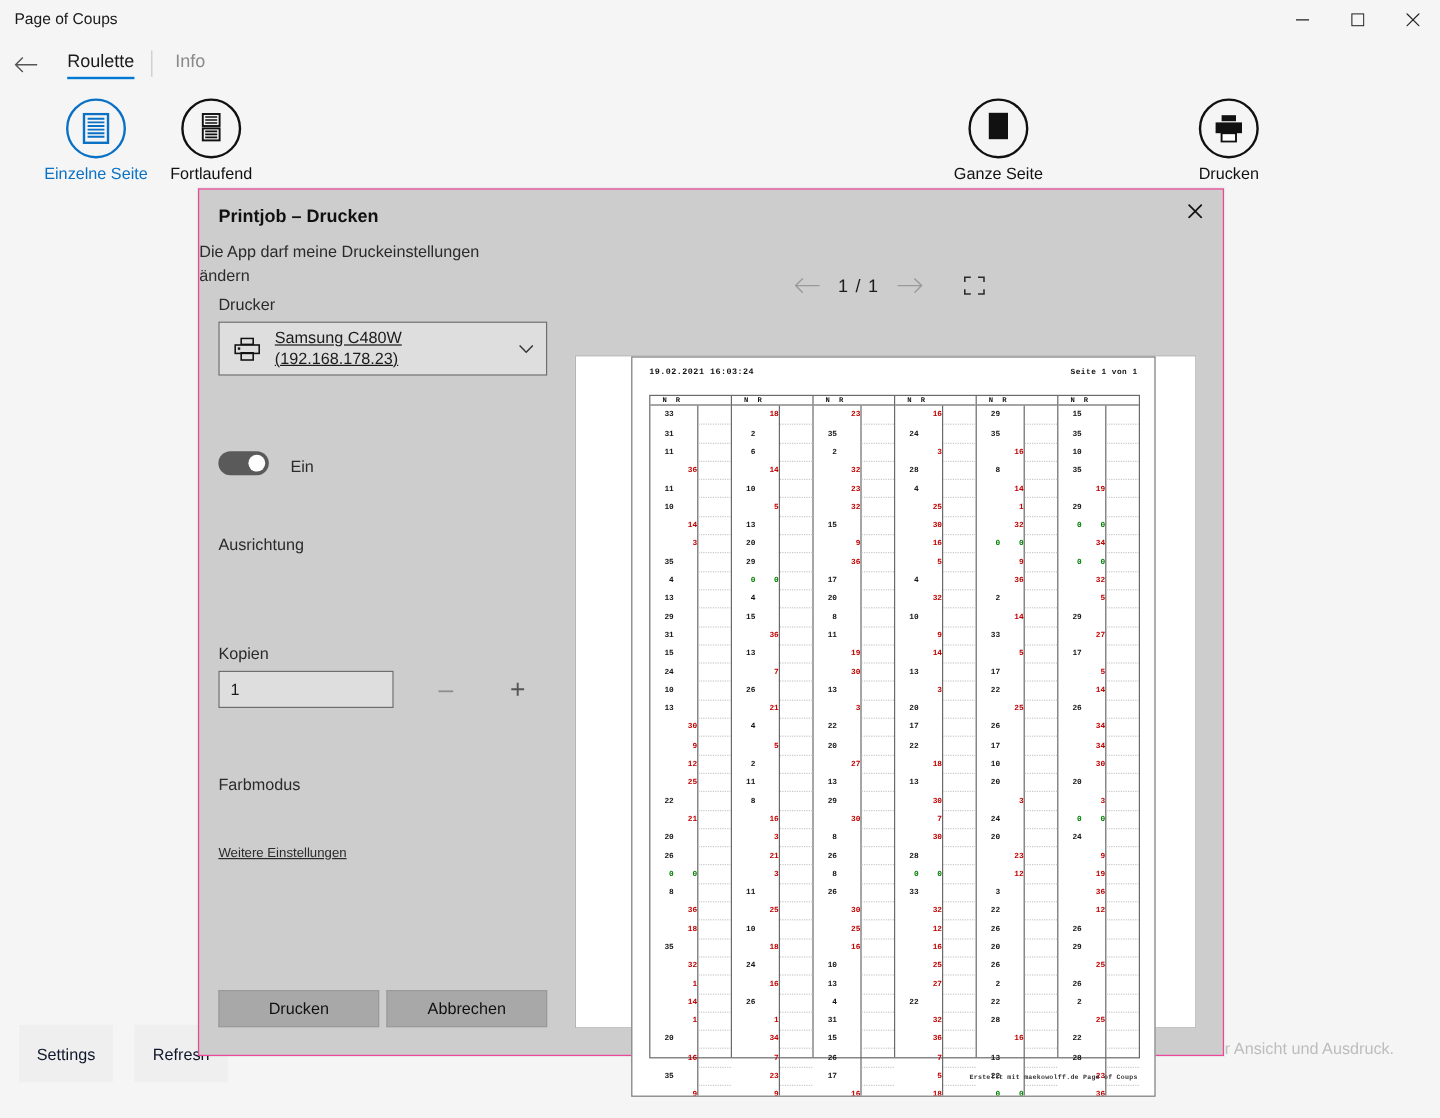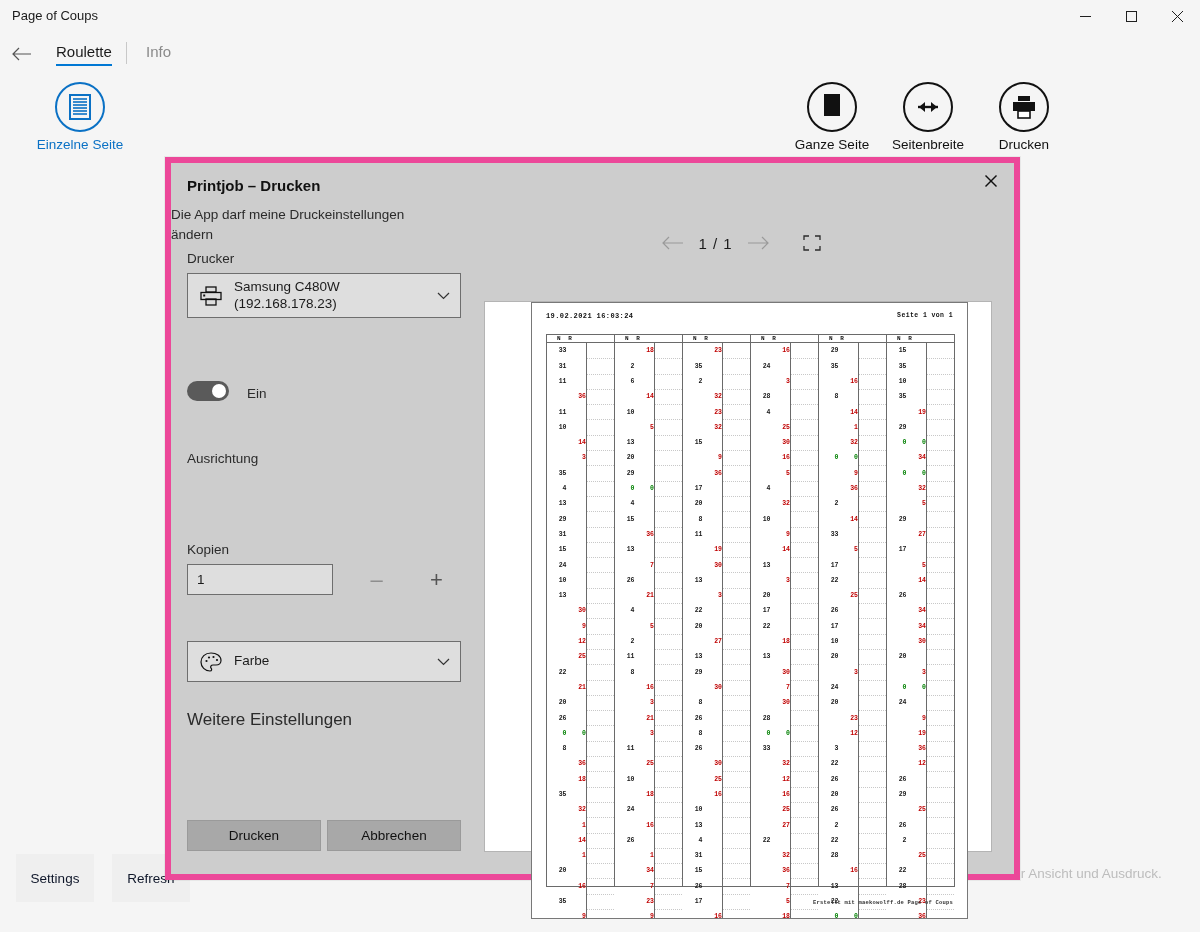--- a/index.html
+++ b/index.html
@@ -80,42 +80,42 @@
   #btn-settings { left: 16px; }
   #btn-refresh { left: 112px; }
   #statushint {
     position: absolute; left: 630px; top: 26px; right: 14px;
     font-size: 13.5px; color: #bdbdbd; text-align: left; white-space: nowrap;
   }
 
   
   #dialog {
     position: absolute; left: 165px; top: 157px; width: 855px; height: 723px;
-    background: #cdcdcd; border: 6px solid #ec4899;
+    background: #cdcdcd; border: 1px solid #ec4899;
     box-shadow: 0 0 0 1px rgba(0,0,0,0.05);
   }
   #dlg-title {
     position: absolute; left: 16px; top: 14px;
     font-size: 15px; font-weight: bold; color: #111;
   }
   #dlg-close {
     position: absolute; right: 8px; top: 5px; width: 30px; height: 26px;
     display: flex; align-items: center; justify-content: center; color: #111;
   }
 
   
   #settingspane { position: absolute; left: 0; top: 42px; width: 300px; bottom: 0; }
   .fld-label { position: absolute; font-size: 13.5px; color: #2b2b2b; }
   .combo {
     position: absolute; left: 16px; width: 274px;
     background: #dedede; border: 1px solid #6e6e6e;
     display: flex; align-items: center;
   }
   .combo .ico { width: 46px; display: flex; align-items: center; justify-content: center; color: #1c1c1c; }
-  .combo .txt { flex: 1; font-size: 13.5px; color: #1b1b1b; line-height: 1.25; }
+  .combo .txt { flex: 1; font-size: 13.5px; color: #1b1b1b; line-height: 1.25; text-decoration: underline; }
   .combo .chev { width: 34px; display: flex; align-items: center; justify-content: center; color: #333; }
 
   #lbl-drucker { left: 16px; top: 46px; }
   #combo-printer { top: 68px; height: 45px; }
   #lbl-appsettings {
     left: 16px; top: 124px; width: 270px; font-size: 13.5px; color: #2b2b2b; line-height: 1.45;
   }
   #toggle-row { position: absolute; left: 16px; top: 176px; display: flex; align-items: flex-end; }
   #toggle {
     width: 42px; height: 20px; border-radius: 10px; background: #5a5a5a;
@@ -141,21 +141,21 @@
     font-size: 22px; color: #8e8e8e; font-weight: 300;
   }
   #step-minus { left: 190px; }
   #step-plus { left: 250px; color: #555; }
 
   #lbl-farbmodus { left: 16px; top: 414px; margin-top: 32px; }
   #combo-color { top: 436px; height: 41px; }
 
   #link-more {
     position: absolute; left: 16px; top: 505px;
-    font-size: 17px; color: #2b2b2b; 
+    font-size: 11px; color: #2b2b2b; text-decoration: underline;
   }
 
   .dlgbtn {
     position: absolute; bottom: 23px; width: 134px; height: 31px;
     background: #a8a8a8; border: 1px solid #9a9a9a;
     font-size: 13.5px; color: #111;
     display: flex; align-items: center; justify-content: center;
   }
   #btn-print { left: 16px; }
   #btn-cancel { left: 156px; }
@@ -268,40 +268,47 @@
             <line x1="5" y1="11" x2="19" y2="11"></line>
               <line x1="5" y1="14" x2="19" y2="14"></line>
             <line x1="5" y1="17" x2="19" y2="17"></line>
               <line x1="5" y1="20" x2="19" y2="20"></line>
           </g>
         </svg>
       </div>
       <div class="lbl">Einzelne Seite</div>
     </div>
 
+    <div class="ribbon-btn" style="left:121px">
+      <div class="circle">
+        <svg width="24" height="26" viewBox="0 0 24 26">
+          <rect x="5" y="1" width="14" height="10" fill="none" stroke="#111" stroke-width="1.6"></rect>
+          <rect x="5" y="13" width="14" height="10" fill="none" stroke="#111" stroke-width="1.6"></rect>
+          <g stroke="#111" stroke-width="1.3">
+            <line x1="7" y1="3.5" x2="17" y2="3.5"></line>
+              <line x1="7" y1="6" x2="17" y2="6"></line>
+              <line x1="7" y1="8.5" x2="17" y2="8.5"></line>
+            <line x1="7" y1="15.5" x2="17" y2="15.5"></line>
+              <line x1="7" y1="18" x2="17" y2="18"></line>
+              <line x1="7" y1="20.5" x2="17" y2="20.5"></line>
+          </g>
+        </svg>
+      </div>
+      <div class="lbl">Fortlaufend</div>
+    </div>
 
     <div class="ribbon-btn" style="left:777px">
       <div class="circle">
         <svg width="24" height="28" viewBox="0 0 24 28">
             <rect x="4" y="1" width="16" height="22" fill="#111"></rect>
           </svg>
       </div>
       <div class="lbl">Ganze Seite</div>
     </div>
 
-    <div class="ribbon-btn" style="left:873px">
-      <div class="circle">
-        <svg width="30" height="16" viewBox="0 0 30 16">
-          <line x1="5" y1="8" x2="25" y2="8" stroke="#111" stroke-width="2.4"></line>
-          <path d="M6 8 L12 3 L12 13 Z" fill="#111"></path>
-          <path d="M24 8 L18 3 L18 13 Z" fill="#111"></path>
-        </svg>
-      </div>
-      <div class="lbl">Seitenbreite</div>
-    </div>
 
     <div class="ribbon-btn" style="left:969px">
       <div class="circle">
         <svg width="26" height="24" viewBox="0 0 26 24">
           <rect x="7" y="1" width="12" height="5" fill="#111"></rect>
           <rect x="2" y="7" width="22" height="9" fill="#111"></rect>
           <rect x="7" y="16" width="12" height="7" fill="#fff" stroke="#111" stroke-width="1.6"></rect>
           <g stroke="#fff" stroke-width="1.2">
               <line x1="9" y1="18" x2="17" y2="18"></line>
               <line x1="9" y1="20.5" x2="17" y2="20.5"></line>
@@ -360,37 +367,20 @@
       </div>
 
       <div class="fld-label" id="lbl-ausrichtung">Ausrichtung</div>
 
       <div class="fld-label" id="lbl-kopien">Kopien</div>
       <div id="copies-input">1</div>
       <div class="stepper" id="step-minus">–</div>
       <div class="stepper" id="step-plus">+</div>
 
       <div class="fld-label" id="lbl-farbmodus">Farbmodus</div>
-      <div class="combo" id="combo-color">
-        <div class="ico">
-          <svg width="22" height="20" viewBox="0 0 22 20">
-            <path d="M11 1 C5 1 1 5 1 10 C1 15 5 19 10 19 C12 19 12 17 11 16 C10 15 11 13 13 13 L16 13 C19 13 21 11 21 8.5 C21 4 16.5 1 11 1 Z" fill="none" stroke="#111" stroke-width="1.2"></path>
-            <circle cx="6.5" cy="9" r="1.1" fill="#111"></circle>
-              <circle cx="9" cy="5.5" r="1.1" fill="#111"></circle>
-            <circle cx="13.5" cy="5" r="1.1" fill="#111"></circle>
-              <circle cx="17" cy="8" r="1.1" fill="#111"></circle>
-          </svg>
-        </div>
-        <div class="txt">Farbe</div>
-        <div class="chev">
-          <svg width="13" height="8" viewBox="0 0 13 8">
-              <path d="M1 1 L6.5 6.5 L12 1" fill="none" stroke="currentColor" stroke-width="1.2"></path>
-            </svg>
-        </div>
-      </div>
 
       <div id="link-more">Weitere Einstellungen</div>
 
       <div class="dlgbtn" id="btn-print">Drucken</div>
       <div class="dlgbtn" id="btn-cancel">Abbrechen</div>
     </div>
 
     <div id="previewpane">
       <div id="pagenav">
         <div class="navicon">

